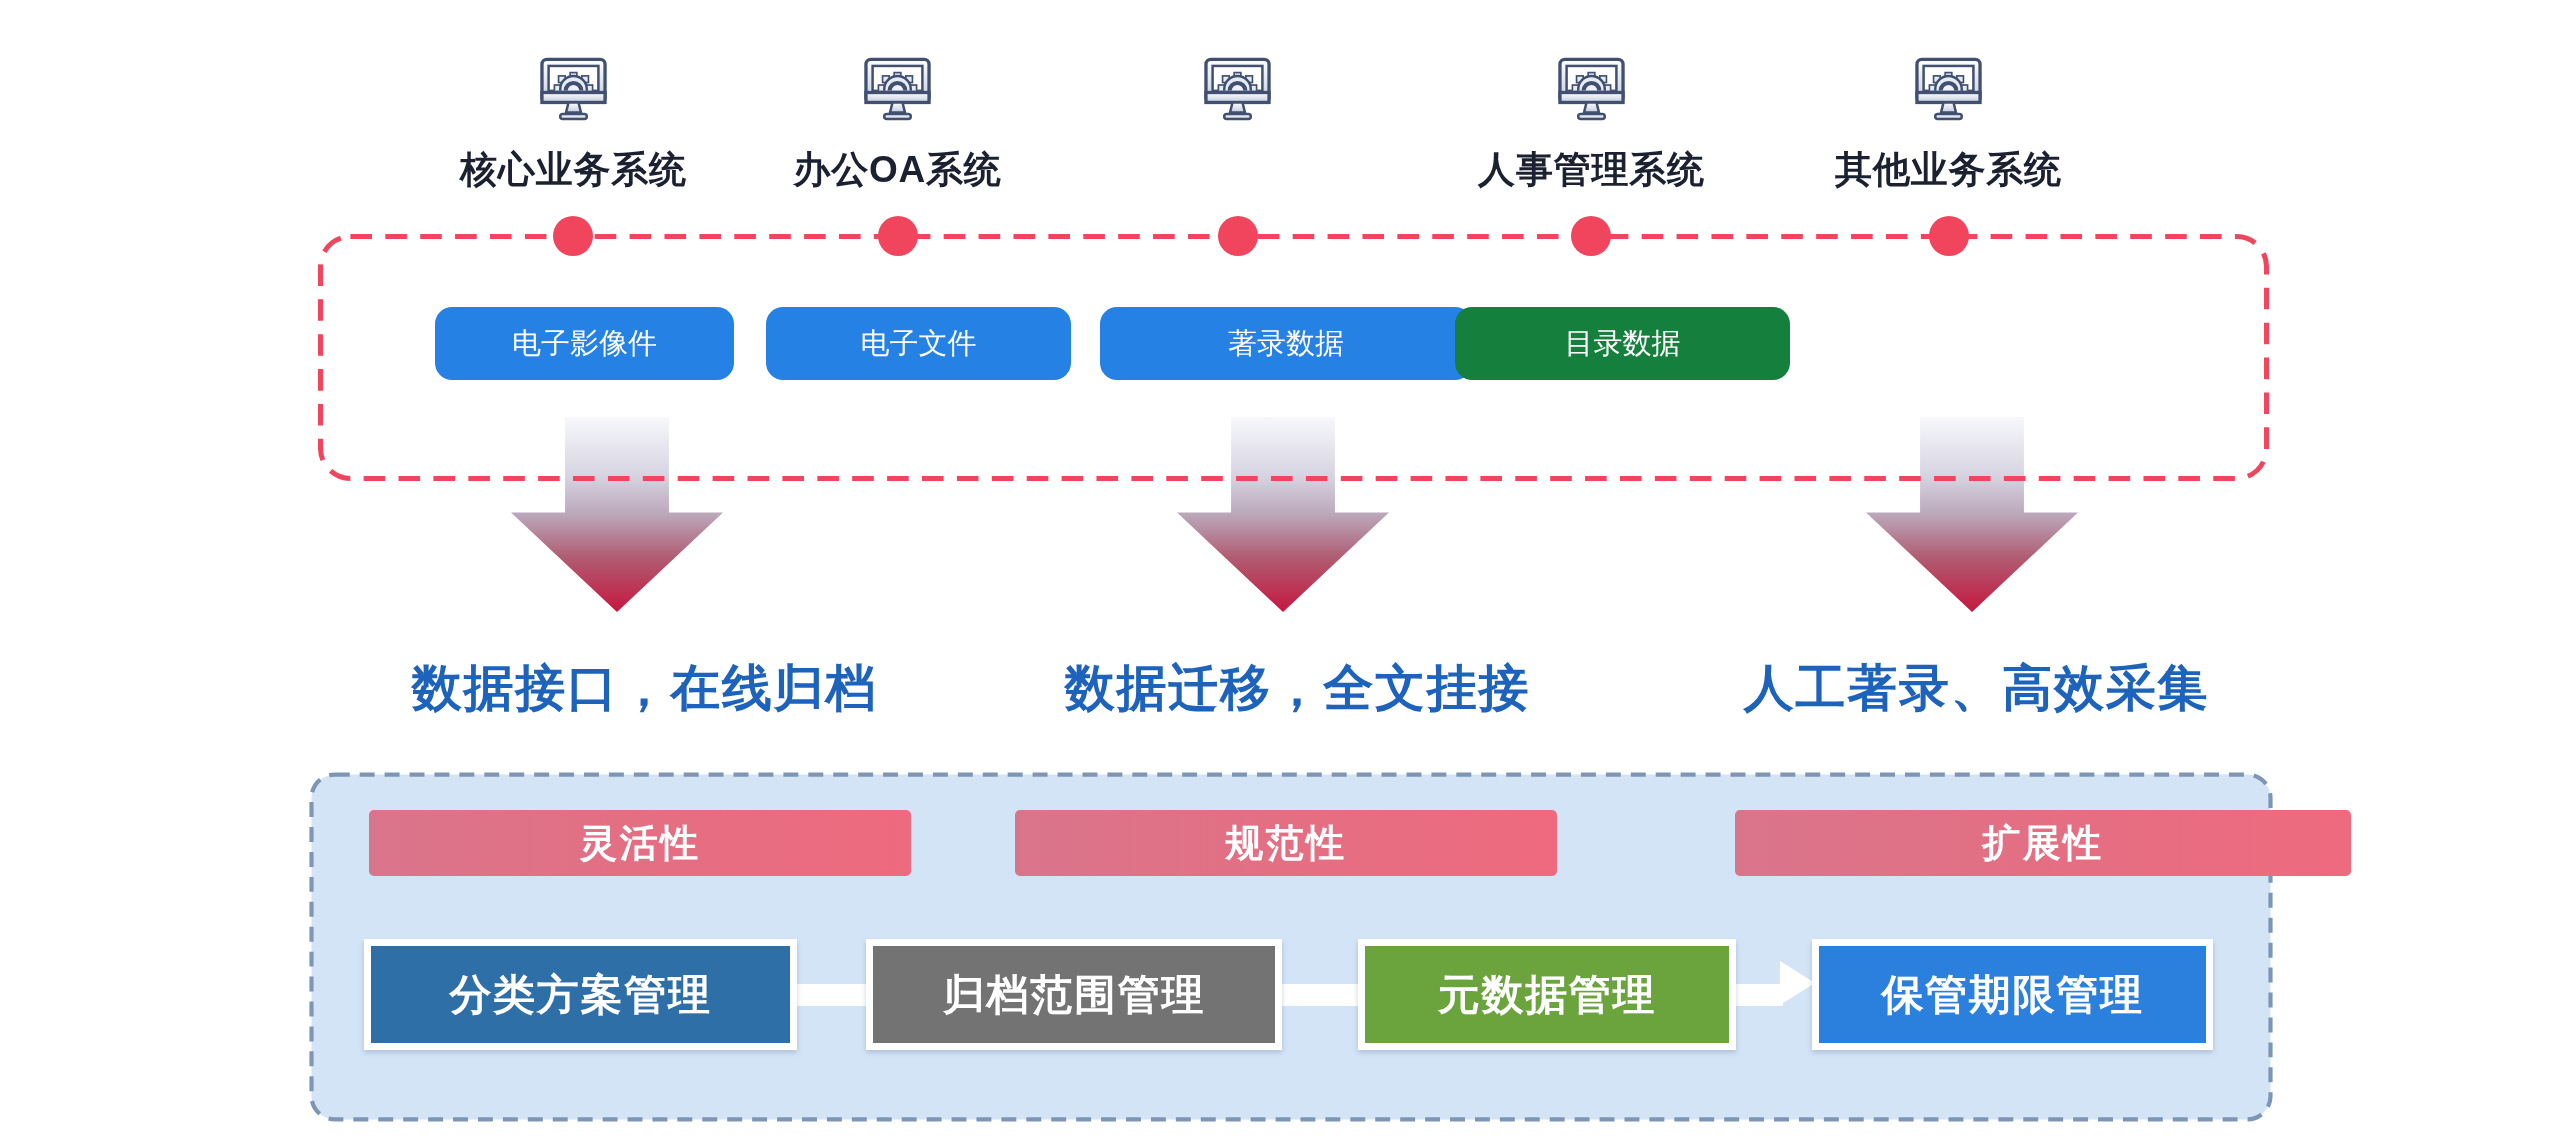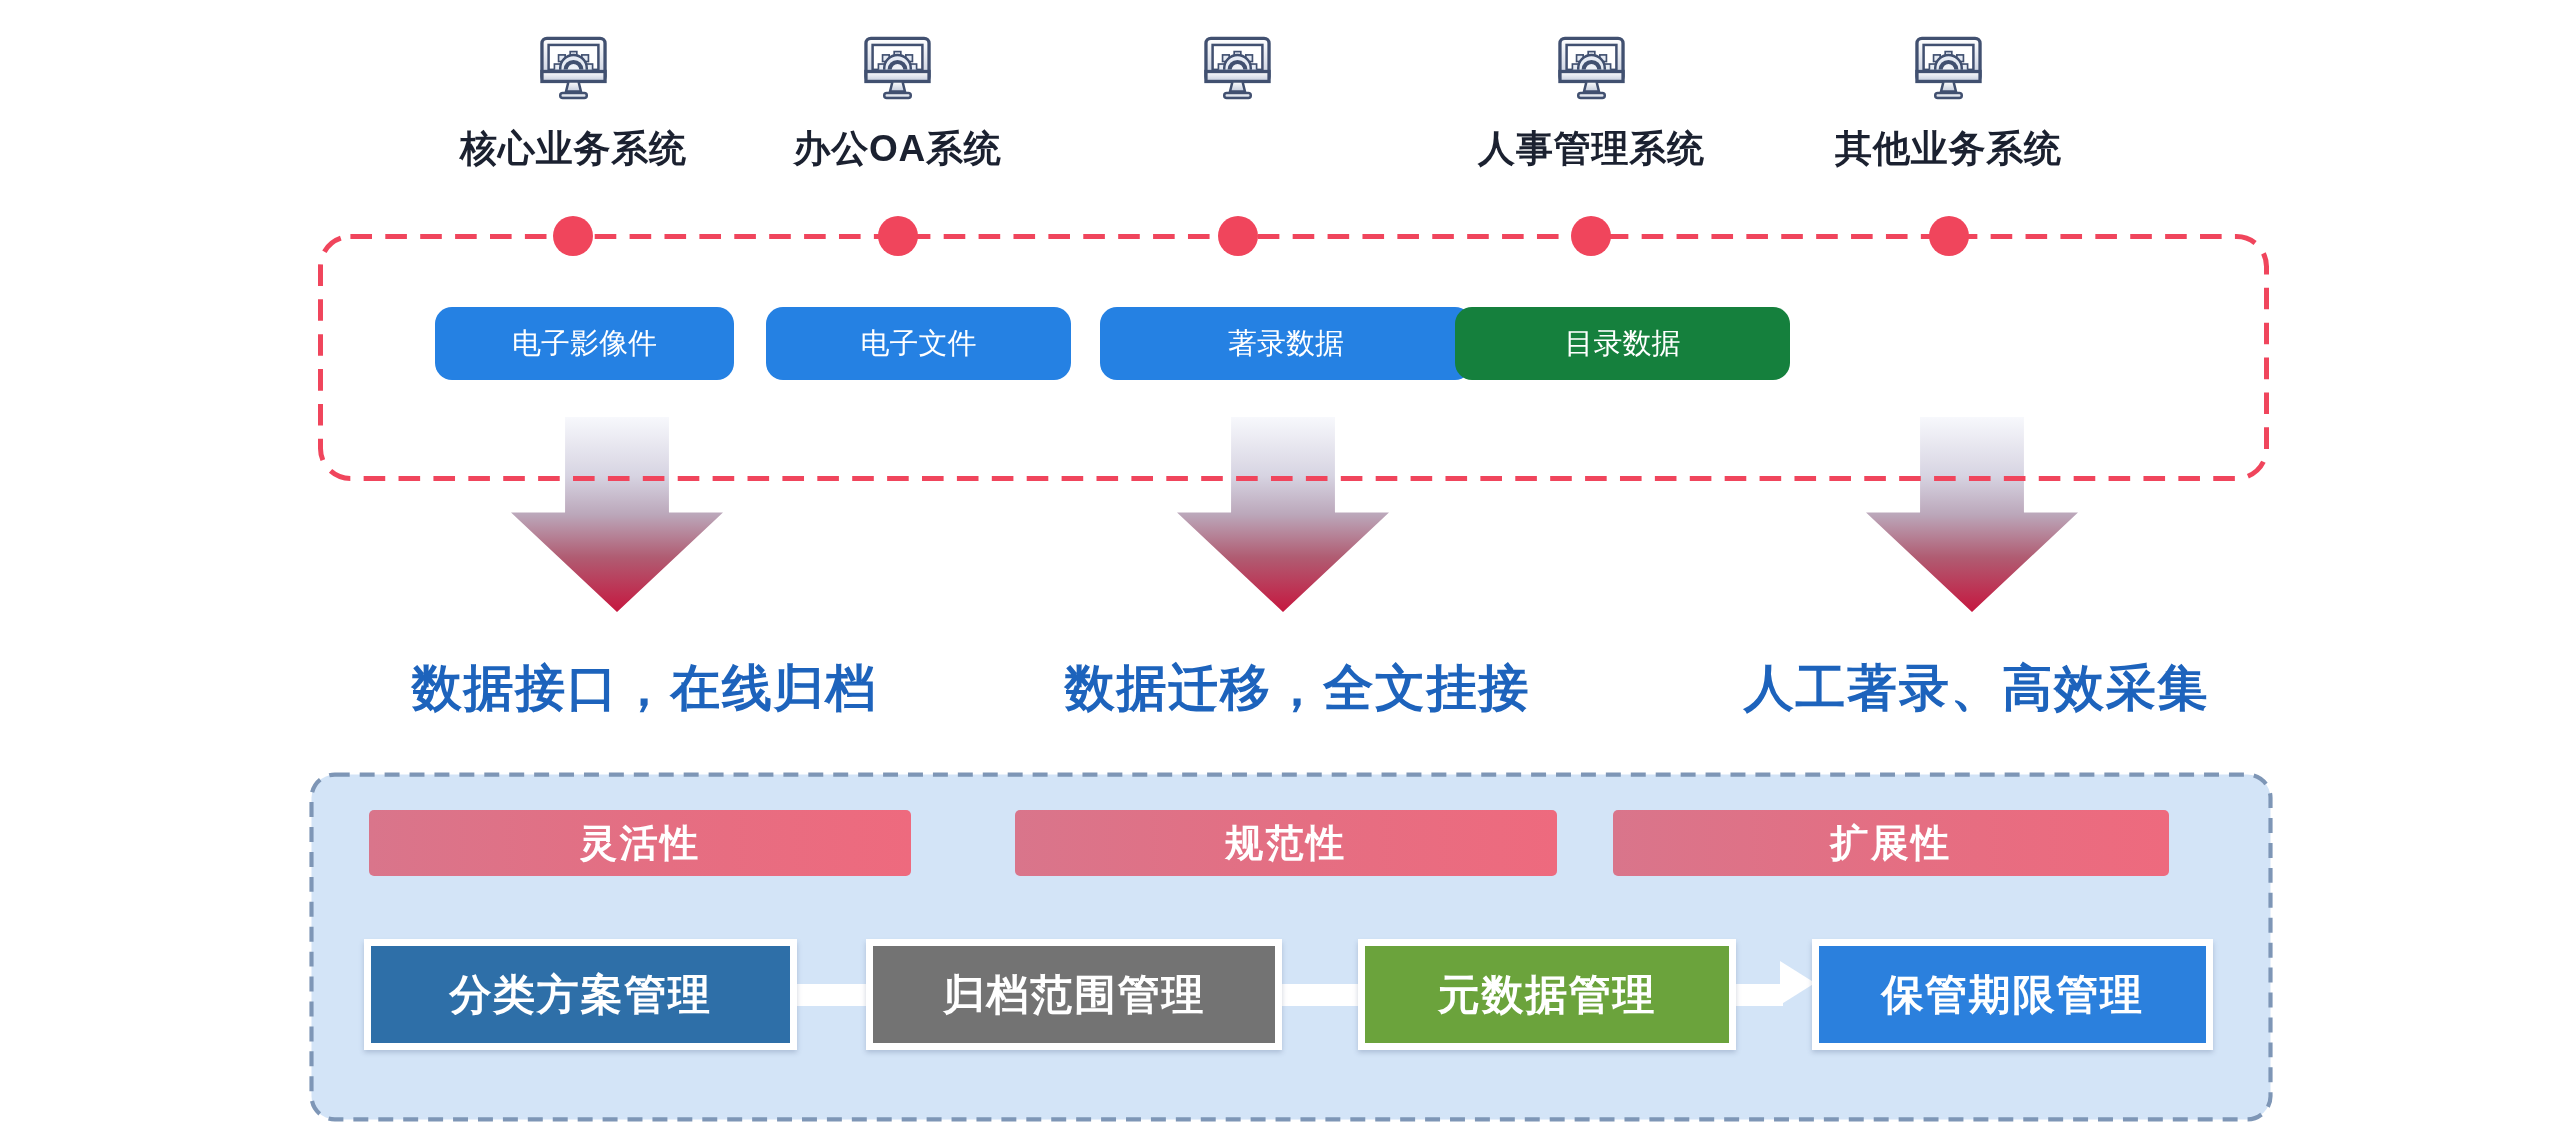--- a/index.html
+++ b/index.html
@@ -1,21 +1,21 @@
 <!DOCTYPE html>
 <html style="font-size:13.3px"><head>
 <meta charset="utf-8">
 <style>
   html,body{margin:0;padding:0;background:#ffffff;}
   #canvas{
     position:relative;width:2576px;height:1144px;background:#ffffff;overflow:hidden;
     font-family:"Liberation Sans","DejaVu Sans",sans-serif;
   }
   
-  .system{position:absolute;top:30px;width:415px;text-align:center;}
+  .system{position:absolute;top:51px;width:415px;text-align:center;}
   .system .icon{display:inline-block;width:83px;height:83px;}
   .system .label{margin-top:8.3px;font-size:37px;font-weight:bold;color:#1b2130;letter-spacing:0.8px;}
   
   .dot{position:absolute;top:216px;width:40px;height:40px;border-radius:50%;z-index:5;}
   
   .frame-svg{position:absolute;z-index:4;pointer-events:none;}
   
   .chip{position:absolute;top:307px;height:73px;z-index:6;display:flex;align-items:center;justify-content:center;
         color:#ffffff;font-size:29px;border-radius:17px;margin-left:28px;}
   
@@ -124,21 +124,21 @@
   <div class="method" style="left:882px">数据迁移，全文挂接</div>
   <div class="method" style="left:1561px">人工著录、高效采集</div>
 
   <div id="panel">
     <svg class="frame-svg" style="left:0;top:0;z-index:0" width="1964" height="350" viewBox="0 0 2364 421">
       <rect x="3" y="3" width="2358" height="415" rx="28" fill="#d3e4f7" stroke="#7e96b6" stroke-width="5" stroke-dasharray="18 12"></rect>
     </svg>
 
     <div class="quality" style="left:60px;width:542px">灵活性</div>
     <div class="quality" style="left:706px;width:542px">规范性</div>
-    <div class="quality" style="left:1304px;width:556px">扩展性</div>
+    <div class="quality" style="left:1426px;width:616px">扩展性</div>
 
     <div class="connector" style="left:478px;width:89px"></div>
     <div class="connector" style="left:964px;width:94px"></div>
     <div class="connector" style="left:1413px;width:61px"></div>
     <div class="connector-head" style="left:1471px"></div>
 
     <div class="module" style="left: 55px; width: 433px; background-color: rgb(46, 111, 168);">分类方案管理</div>
     <div class="module" style="left: 557px; width: 416px; background-color: #737373;">归档范围管理</div>
     <div class="module" style="left: 1049px; width: 378px; background-color: rgb(107, 163, 60);">元数据管理</div>
     <div class="module" style="left: 1503px; width: 401px; background-color: rgb(43, 128, 221);">保管期限管理</div>

